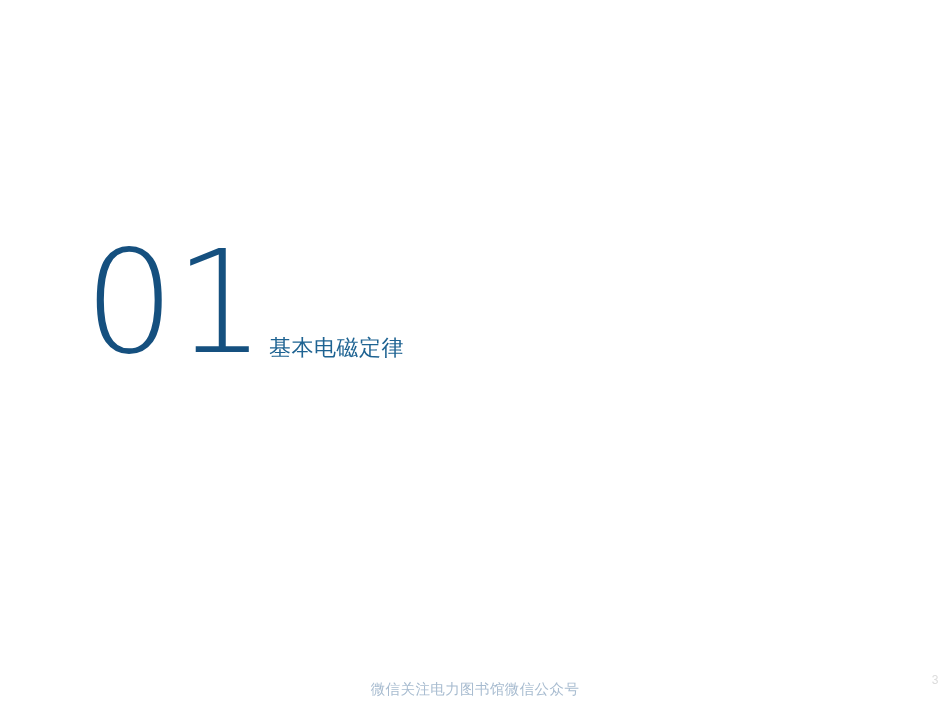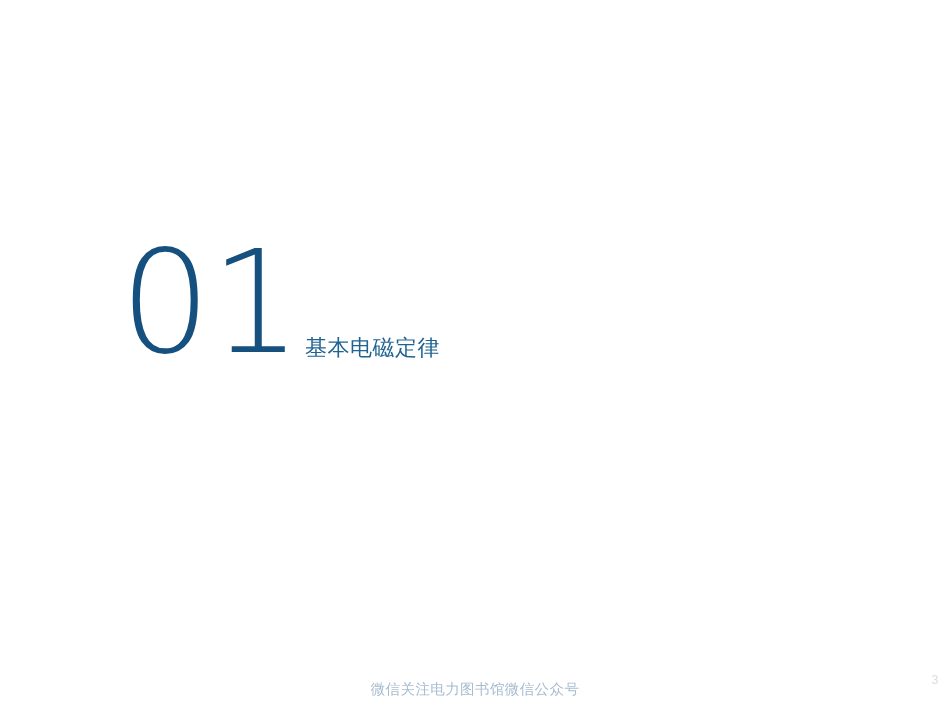--- a/index.html
+++ b/index.html
@@ -32,21 +32,20 @@
   }
 
   .section-number {
     display: block;
     font-family: "DejaVu Sans", "Liberation Sans", sans-serif;
     font-weight: 300;
     font-size: 143px;
     line-height: 0.86;
     letter-spacing: -0.5px;
     color: #15507f;
-    margin-left: 36px;
     -webkit-font-smoothing: antialiased;
   }
 
   .section-title {
     display: block;
     font-family: "DejaVu Serif", "Liberation Serif", serif;
     font-weight: 400;
     font-size: 22px;
     line-height: 1;
     letter-spacing: 0.5px;

